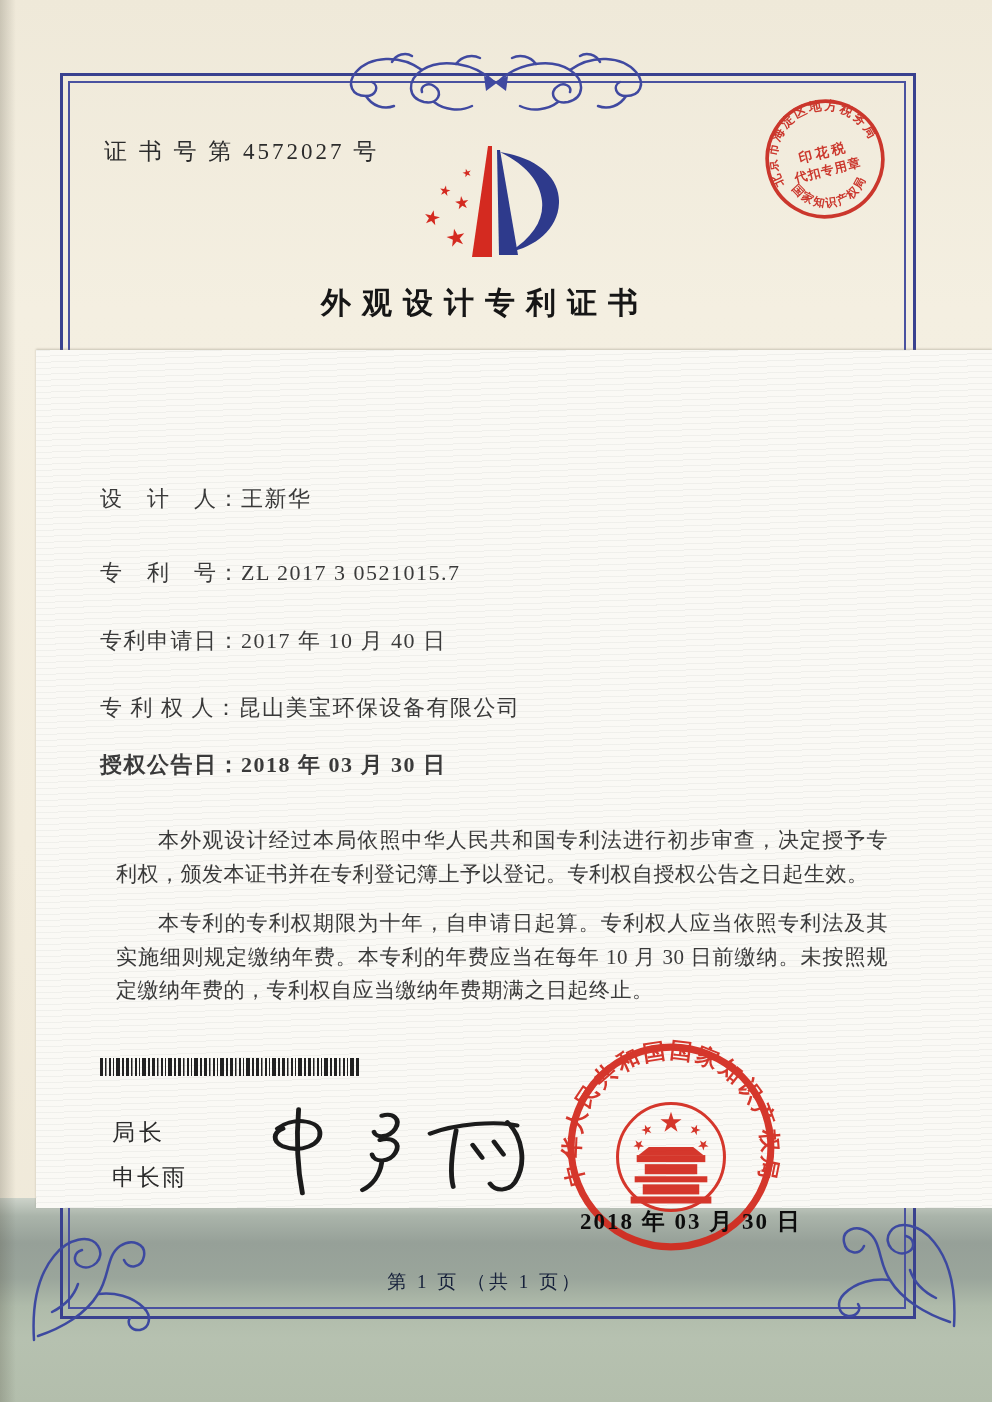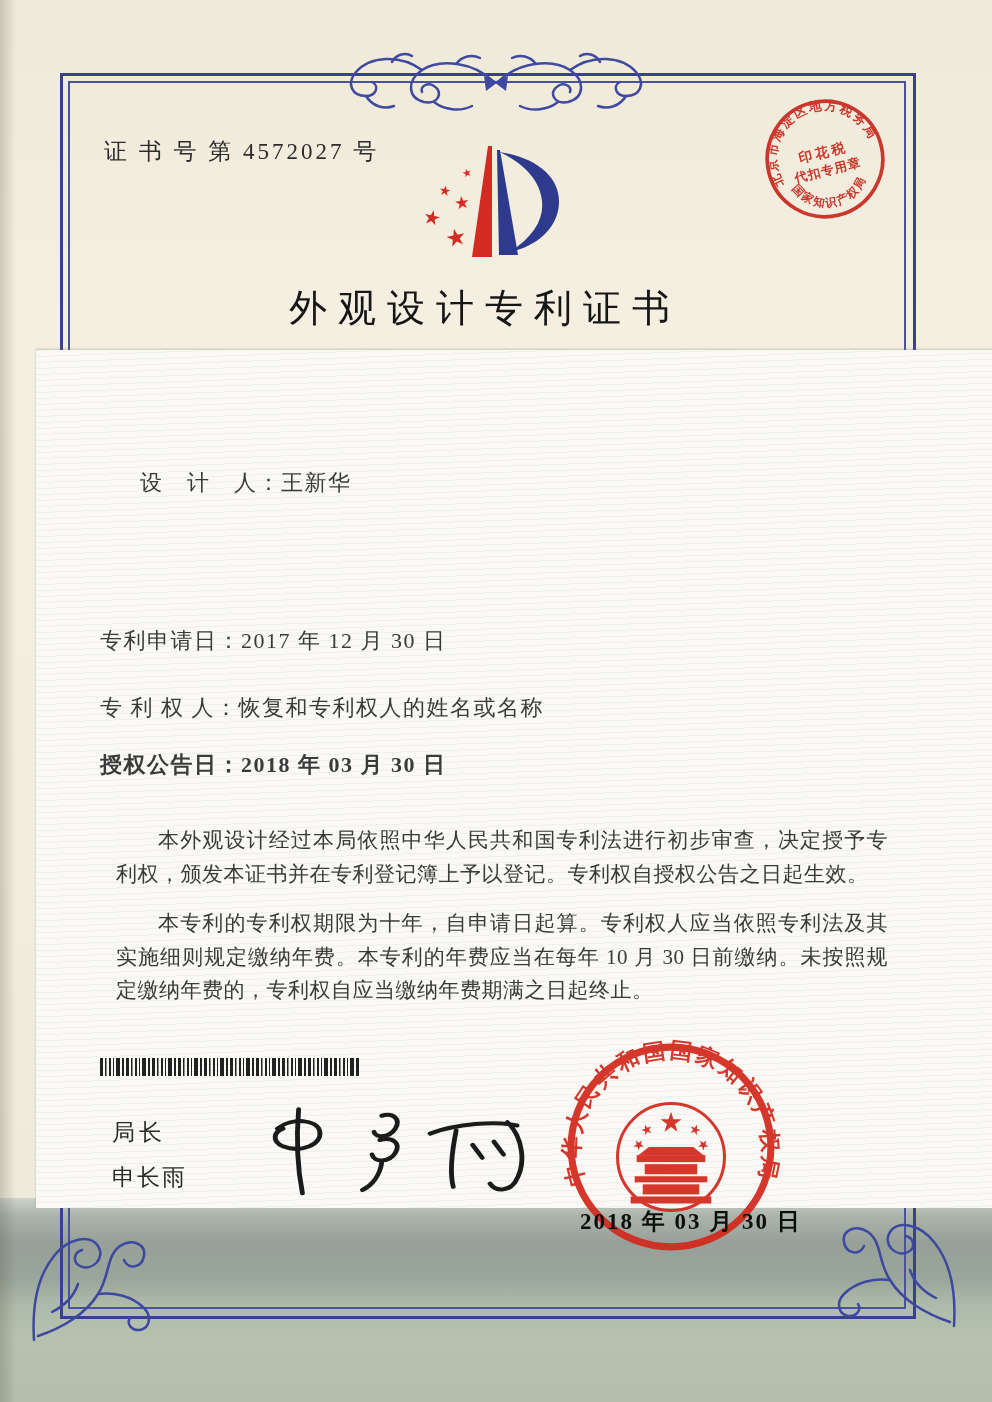--- a/index.html
+++ b/index.html
@@ -19,31 +19,31 @@
         border:2px solid #4a52a0;z-index:1;}
   .dragons{position:absolute;left:336px;top:46px;width:320px;height:80px;z-index:2;}
   .corner{position:absolute;width:150px;height:150px;z-index:2;}
   .corner.bl{left:26px;top:1192px;}
   .corner.br{left:812px;top:1178px;transform:scaleX(-1);}
   
   .cert-no{position:absolute;left:104px;top:136px;font-size:23px;color:#2c2c2c;
         letter-spacing:3px;z-index:2;}
   .logo{position:absolute;left:400px;top:140px;width:250px;height:150px;z-index:2;}
   .title{position:absolute;left:60px;top:283px;width:850px;text-align:center;
-        font-size:38px;font-weight:400;color:#161616;letter-spacing:11px;z-index:2;}
+        font-size:30px;font-weight:700;color:#161616;letter-spacing:11px;z-index:2;}
   
   .stamp{position:absolute;left:762px;top:96px;width:126px;height:126px;
         transform:rotate(-14deg);z-index:3;opacity:.92;}
   
   .paper{position:absolute;left:36px;top:350px;width:956px;height:858px;z-index:2;
         background:#faf9f5;
         background-image:repeating-linear-gradient(178deg,rgba(176,180,176,.14) 0 1px,rgba(0,0,0,0) 1px 6px);
         box-shadow:0 -1px 2px rgba(120,115,95,.35);}
   .field{position:absolute;left:64px;font-size:22px;color:#3a3a3a;letter-spacing:1.5px;white-space:nowrap;}
-  .f0{top:54px;} .f1{top:118px;margin-left:40px;} .f2{top:208px;} .f3{top:276px;} .f4{top:343px;} .f5{top:400px;font-weight:bold;}
+  .f0{top:54px;} .f1{top:134px;} .f2{top:208px;} .f3{top:276px;} .f4{top:343px;} .f5{top:400px;font-weight:bold;}
   .paragraphs{position:absolute;left:64px;top:458px;width:804px;font-size:21px;
         line-height:33.5px;color:#3a3a3a;letter-spacing:.5px;text-align:justify;}
   .paragraphs p{margin:16px;text-indent:2em;}
   .barcode{position:absolute;left:64px;top:708px;width:260px;height:18px;}
   .role{position:absolute;left:76px;top:767px;font-size:23px;color:#2b2b2b;letter-spacing:4px;font-family:Liberation Serif, serif;}
   .name{position:absolute;left:76px;top:812px;font-size:23px;color:#2b2b2b;letter-spacing:2px;}
   .signature{position:absolute;left:222px;top:748px;width:290px;height:105px;}
   
   .seal{position:absolute;left:560px;top:1036px;width:222px;height:222px;z-index:5;opacity:.93;}
   .grant-date{position:absolute;left:580px;top:1206px;font-size:23px;font-weight:700;
@@ -124,25 +124,28 @@
     <text x="60" y="75" text-anchor="middle" font-size="12" font-weight="700" fill="#c8281e" letter-spacing="1">代扣专用章</text>
   </svg>
 
   <div class="title">外观设计专利证书</div>
 
   <div class="paper">
 
     <div class="field f1">
       <span>设　计　人：</span><span>王新华</span>
     </div>
+    <div class="field f2">
+      <span>专　利　号：</span><span>ZL 2017 3 0521015.7</span>
+    </div>
     <div class="field f3">
-      <span>专利申请日：</span><span>2017 年 12 月 30 日</span>
+      <span>专利申请日：</span><span>2017 年 10 月 40 日</span>
     </div>
     <div class="field f4">
-      <span>专 利 权 人：</span><span>恢复和专利权人的姓名或名称</span>
+      <span>专 利 权 人：</span><span>昆山美宝环保设备有限公司</span>
     </div>
     <div class="field f5">
       <span>授权公告日：</span><span>2018 年 03 月 30 日</span>
     </div>
 
     <div class="paragraphs">
       <p>本外观设计经过本局依照中华人民共和国专利法进行初步审查，决定授予专利权，颁发本证书并在专利登记簿上予以登记。专利权自授权公告之日起生效。</p>
       <p>本专利的专利权期限为十年，自申请日起算。专利权人应当依照专利法及其实施细则规定缴纳年费。本专利的年费应当在每年 10 月 30 日前缴纳。未按照规定缴纳年费的，专利权自应当缴纳年费期满之日起终止。</p>
     </div>
 
@@ -202,14 +205,15 @@
         <rect x="84" y="127" width="52" height="10"></rect>
         <rect x="74" y="139" width="72" height="6"></rect>
         <rect x="82" y="147" width="56" height="10"></rect>
         <rect x="70" y="159" width="80" height="7"></rect>
       </g>
     </g>
   </svg>
 
   <div class="grant-date">2018 年 03 月 30 日</div>
 
+  <div class="footer">第 1 页 （共 1 页）</div>
 
 </div>
 
 </body></html>

